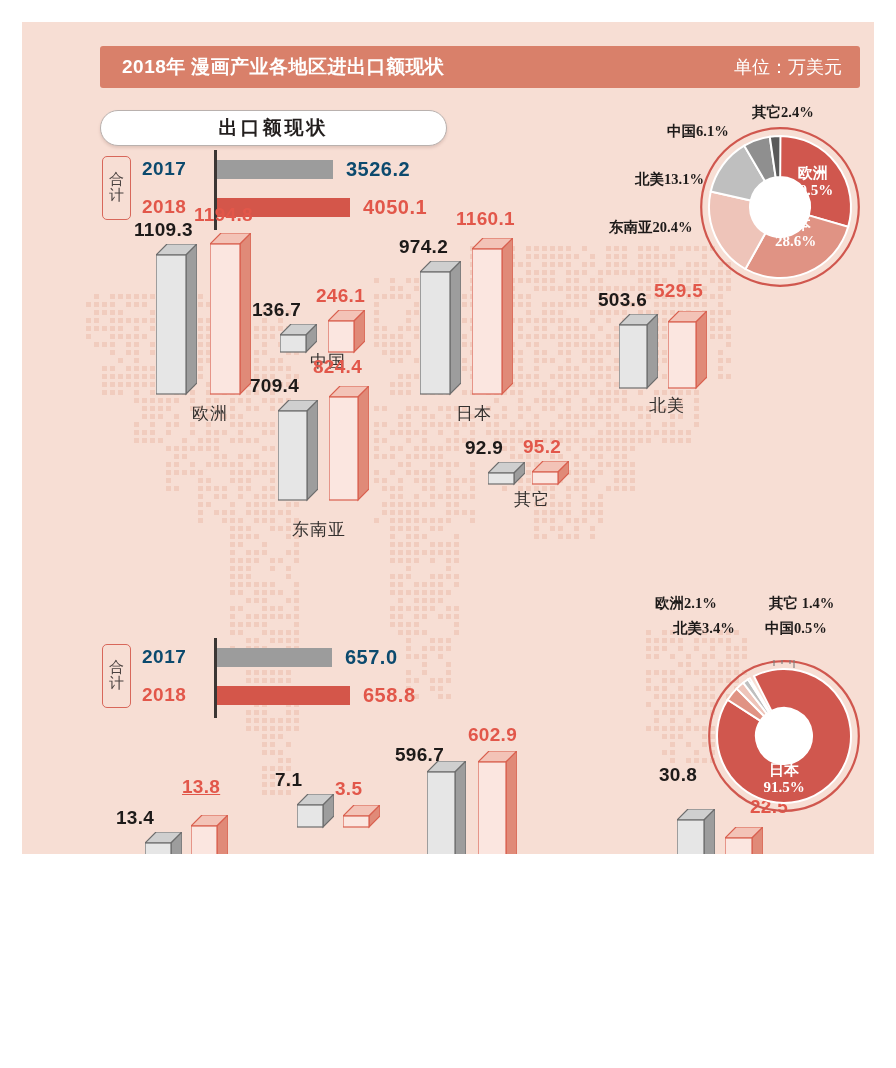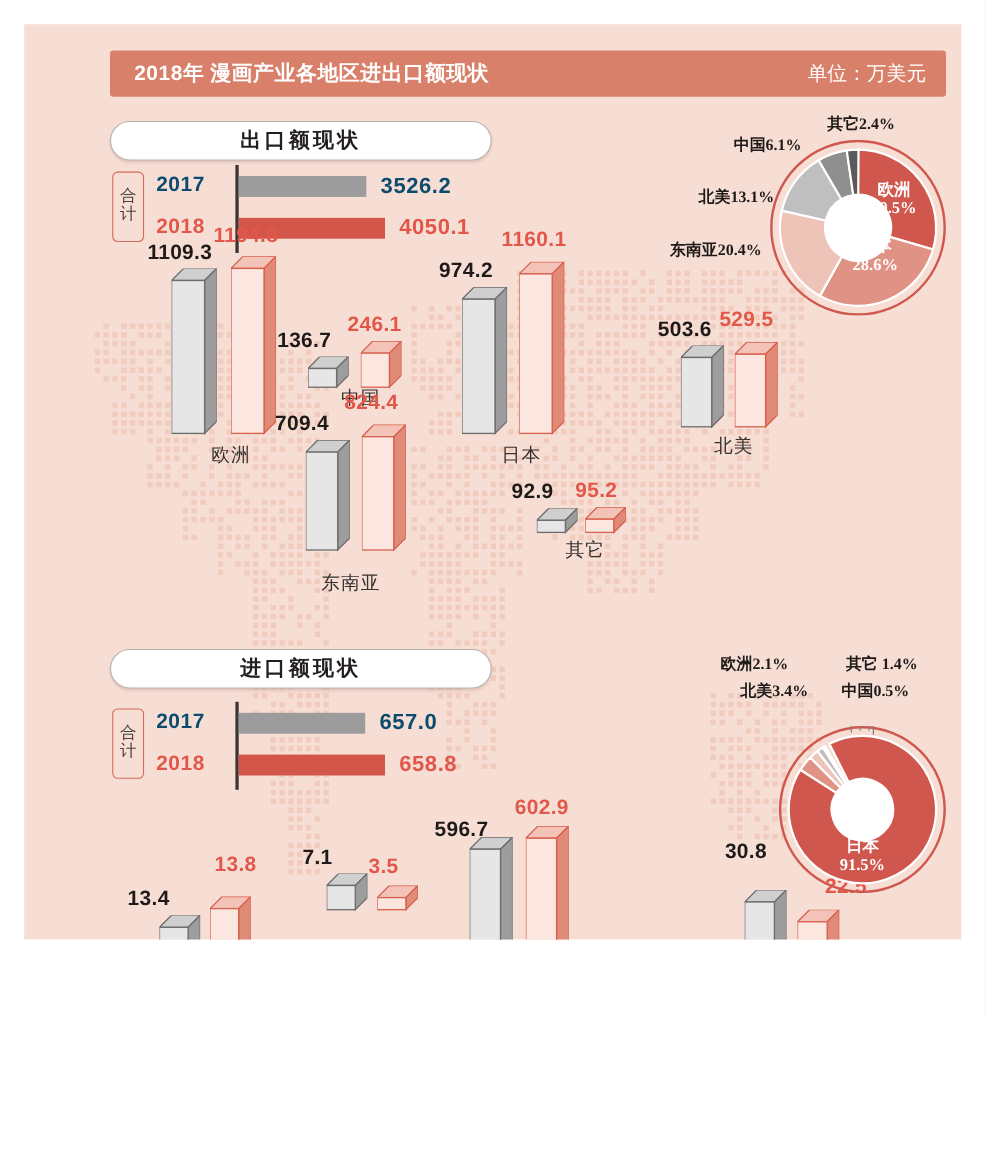--- a/index.html
+++ b/index.html
@@ -1995,23 +1995,20 @@
   <div class="pielabel" style="left:587px;top:196px;">东南亚20.4%</div>
   <div class="pieinner" style="left:770px;top:143px;">
     <div>欧洲</div>
     <div>29.5%</div>
   </div>
   <div class="pieinner" style="left:753px;top:194px;">
     <div>日本</div>
     <div>28.6%</div>
   </div>
 
-  <div class="pill" style="left:78px;top:568px;">
-    <span>进口额现状</span>
-  </div>
 
   <div class="totals" style="left:80px;top:616px;width:420px;height:80px;">
     <div class="tot-box">
       <span>合</span>
       <span>计</span>
     </div>
     <div class="tot-axis"></div>
     <div class="tot-row y17" style="top:2px;">
       <div class="tot-year">2017</div>
       <div class="tot-bar" style="width:115px;"></div>
@@ -2030,21 +2027,21 @@
             <polygon points="0,11 11,0 37,0 26,11" fill="#cfcfcf" stroke="#6d6d6d" stroke-width="1.2"></polygon>
             <polygon points="26,11 37,0 37,30 26,41" fill="#9d9d9d" stroke="#6d6d6d" stroke-width="1.2"></polygon>
             <rect x="0" y="11" width="26" height="30" fill="#e6e6e6" stroke="#6d6d6d" stroke-width="1.2"></rect>
           </svg></div>
         <div class="bar" style="left: 169px; top: 793px; position: absolute;"><svg width="37" height="62" viewBox="0 0 37 62">
             <polygon points="0,11 11,0 37,0 26,11" fill="#f3c3b7" stroke="#d9604f" stroke-width="1.2"></polygon>
             <polygon points="26,11 37,0 37,47 26,58" fill="#e08a78" stroke="#d9604f" stroke-width="1.2"></polygon>
             <rect x="0" y="11" width="26" height="47" fill="#fbe6e0" stroke="#d9604f" stroke-width="1.2"></rect>
           </svg></div>
         <div class="barlabel lab-gray" style="left: 94px; top: 785px;">13.4</div>
-        <div class="barlabel lab-red" style="left: 173px; top: 754px;">13.8</div>
+        <div class="barlabel lab-red" style="left: 160px; top: 754px; text-decoration: underline;">13.8</div>
       </div>
       <div class="bargrp" style="left: 0px; top: 0px;">
         <div class="bar" style="left: 275px; top: 772px; position: absolute;"><svg width="37" height="37" viewBox="0 0 37 37">
             <polygon points="0,11 11,0 37,0 26,11" fill="#cfcfcf" stroke="#6d6d6d" stroke-width="1.2"></polygon>
             <polygon points="26,11 37,0 37,22 26,33" fill="#9d9d9d" stroke="#6d6d6d" stroke-width="1.2"></polygon>
             <rect x="0" y="11" width="26" height="22" fill="#e6e6e6" stroke="#6d6d6d" stroke-width="1.2"></rect>
           </svg></div>
         <div class="bar" style="left: 321px; top: 783px; position: absolute;"><svg width="37" height="26" viewBox="0 0 37 26">
             <polygon points="0,11 11,0 37,0 26,11" fill="#f3c3b7" stroke="#d9604f" stroke-width="1.2"></polygon>
             <polygon points="26,11 37,0 37,11 26,22" fill="#e08a78" stroke="#d9604f" stroke-width="1.2"></polygon>

